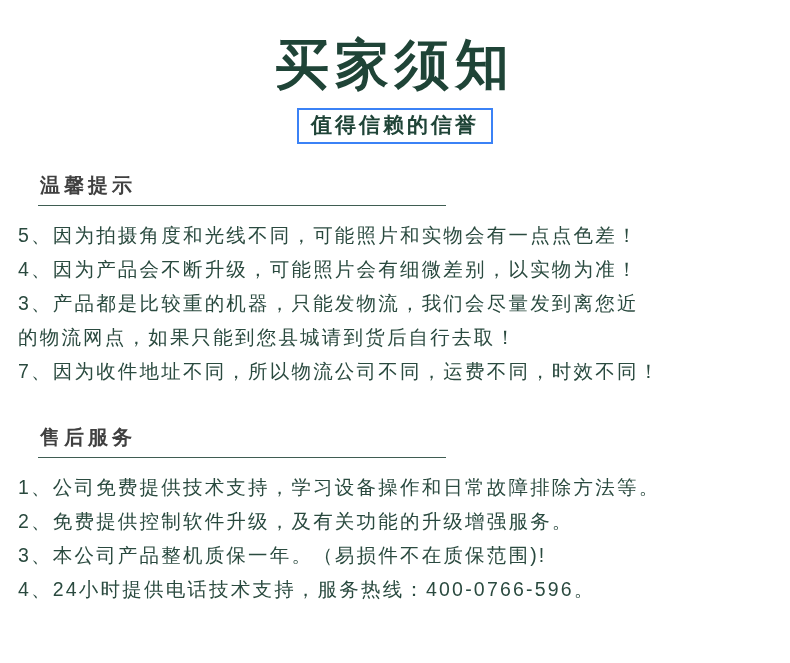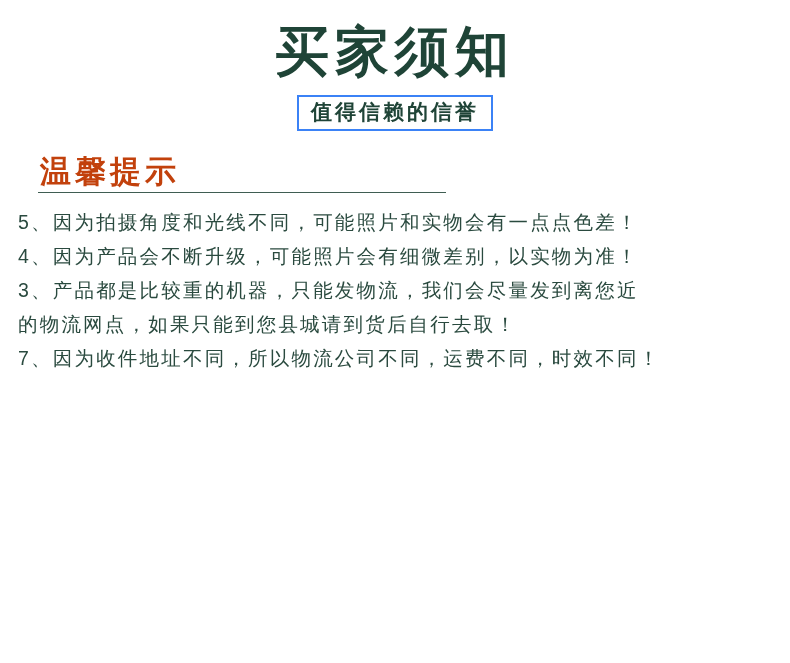--- a/index.html
+++ b/index.html
@@ -12,20 +12,21 @@
     background: #ffffff;
     font-family: "Liberation Sans", sans-serif;
     color: #2a4a3f;
     overflow: hidden;
   }
   .page {
     position: relative;
     width: 790px;
     height: 577px;
     box-sizing: border-box;
+    margin-top: 13px;
   }
 
   
   .header {
     text-align: center;
     padding-top: 22px;
   }
   .main-title {
     font-size: 54px;
     font-weight: bold;
@@ -53,24 +54,24 @@
     margin-top: 26px;
     padding: 0 14px 0 14px;
   }
   .section-head {
     position: relative;
     padding-left: 26px;
     height: 34px;
   }
   .section-title {
     display: inline-block;
-    font-size: 31px;
+    font-size: 20px;
     font-weight: bold;
     letter-spacing: 4px;
-    color: #c2410c;
+    color: #404040;
     line-height: 30px;
   }
   .section-rule {
     position: absolute;
     left: 24px;
     right: 330px;
     bottom: -2px;
     border-bottom: 1.5px solid #3f5d52;
   }
   .section-rule.short {
@@ -122,14 +123,26 @@
     </div>
     <div class="lines">
       <div class="line">5、因为拍摄角度和光线不同，可能照片和实物会有一点点色差！</div>
       <div class="line">4、因为产品会不断升级，可能照片会有细微差别，以实物为准！</div>
       <div class="line">3、产品都是比较重的机器，只能发物流，我们会尽量发到离您近</div>
       <div class="line indent">的物流网点，如果只能到您县城请到货后自行去取！</div>
       <div class="line">7、因为收件地址不同，所以物流公司不同，运费不同，时效不同！</div>
     </div>
   </div>
 
+  <div class="section service">
+    <div class="section-head">
+      <span class="section-title">售后服务</span>
+      <span class="section-rule short2"></span>
+    </div>
+    <div class="lines">
+      <div class="line">1、公司免费提供技术支持，学习设备操作和日常故障排除方法等。</div>
+      <div class="line">2、免费提供控制软件升级，及有关功能的升级增强服务。</div>
+      <div class="line">3、本公司产品整机质保一年。（易损件不在质保范围)!</div>
+      <div class="line">4、24小时提供电话技术支持，服务热线：400-0766-596。</div>
+    </div>
+  </div>
 
 </div>
 
 </body></html>

